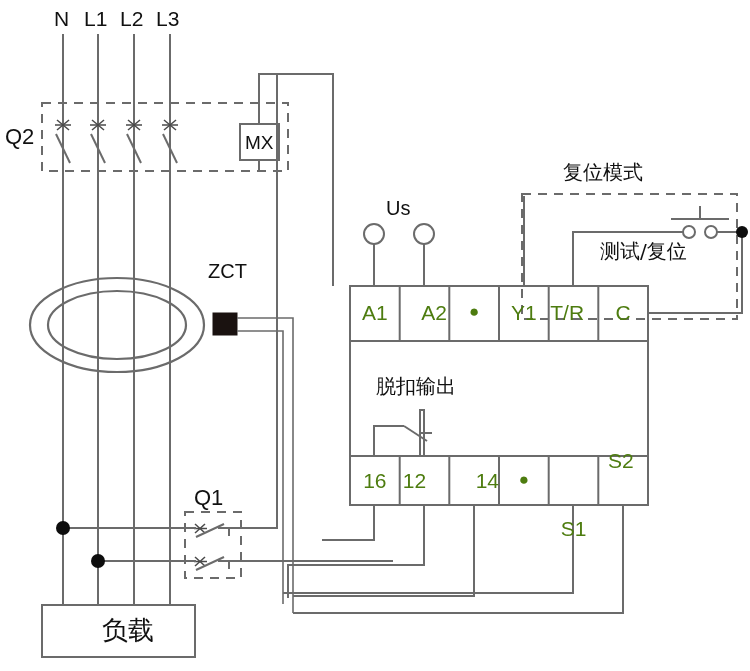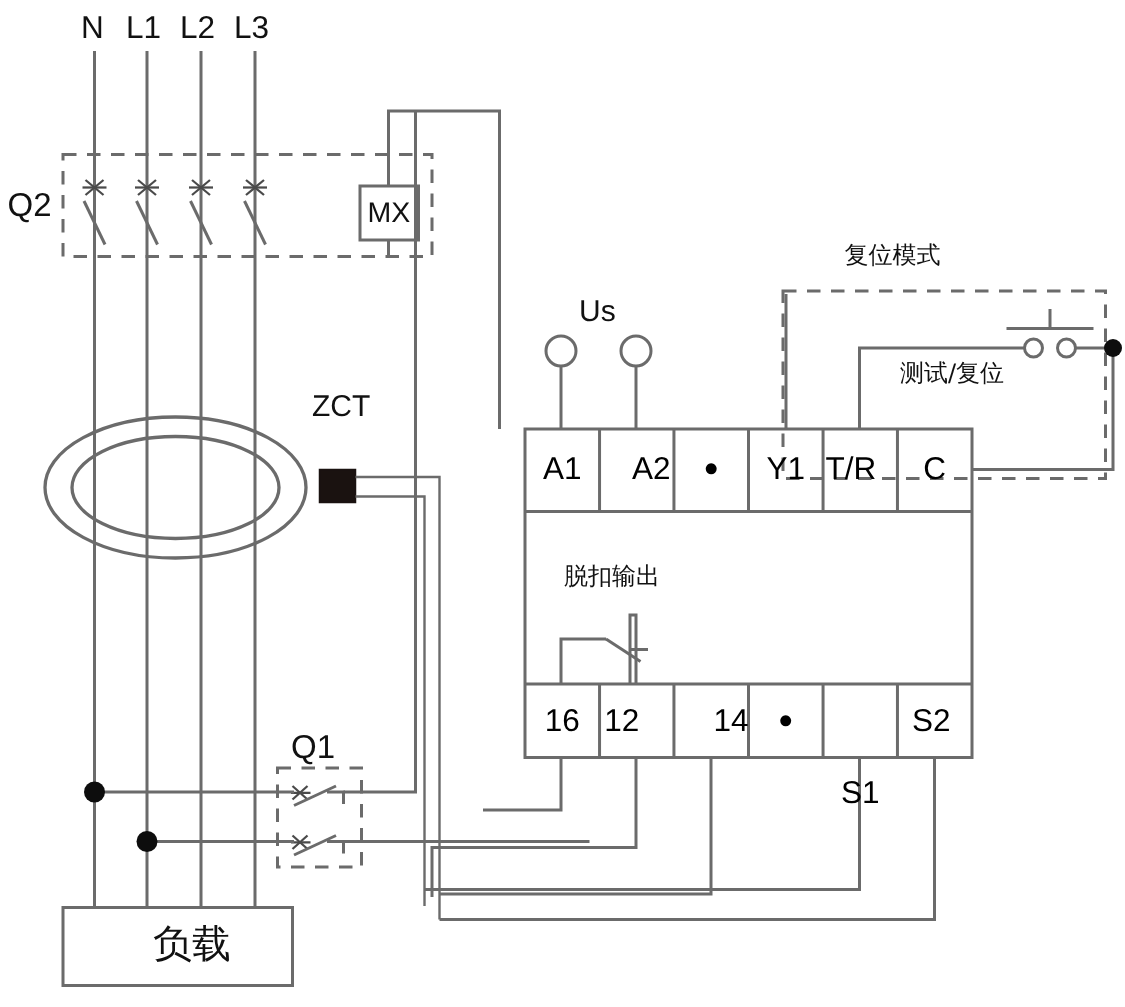--- a/index.html
+++ b/index.html
@@ -86,31 +86,31 @@
   .mx-label {
     font-size: 19px;
   }
   .zct-label {
     font-size: 20px;
   }
   .us-label {
     font-size: 20px;
   }
   .cn-label {
-    font-size: 16px;
+    font-size: 20px;
     font-family: "DejaVu Sans", "Liberation Sans", sans-serif;
   }
   .cn-label-big {
     font-size: 26px;
     font-family: "DejaVu Sans", "Liberation Sans", sans-serif;
   }
   .term-label {
     position: absolute;
     font-size: 21px;
-    color: #000000;
+    color: #4d7c0f;
     text-align: center;
     line-height: 1;
   }
 </style>
 </head>
 <body>
 
 <div id="diagram-root">
 
   <svg id="wiring-svg" viewBox="0 0 750 671" xmlns="http://www.w3.org/2000/svg">
@@ -287,15 +287,15 @@
   <div class="term-label" style="left:449.3px; top:303px; width:49.7px; font-size:17px;">●</div>
   <div class="term-label" style="left:499.0px; top:302px; width:49.7px;">Y1</div>
   <div class="term-label" style="left:548.7px; top:302px; width:37px;">T/R</div>
   <div class="term-label" style="left:598.3px; top:302px; width:49.7px;">C</div>
 
   <div class="term-label" style="left:350.0px; top:470px; width:49.7px;">16</div>
   <div class="term-label" style="left:388px; top:470px; width:53px;">12</div>
   <div class="term-label" style="left:449.3px; top:470px; width:49.7px;text-align:right;">14</div>
   <div class="term-label" style="left:499.0px; top:471px; width:49.7px; font-size:17px;">●</div>
   <div class="term-label" style="left:548.7px; top:470px; width:49.7px;margin-top:48px;">S1</div>
-  <div class="term-label" style="left:598.3px; top:470px; width:45px;">S2</div>
+  <div class="term-label" style="left:598.3px; top:450px; width:45px;">S2</div>
 
 </div>
 
 </body></html>

